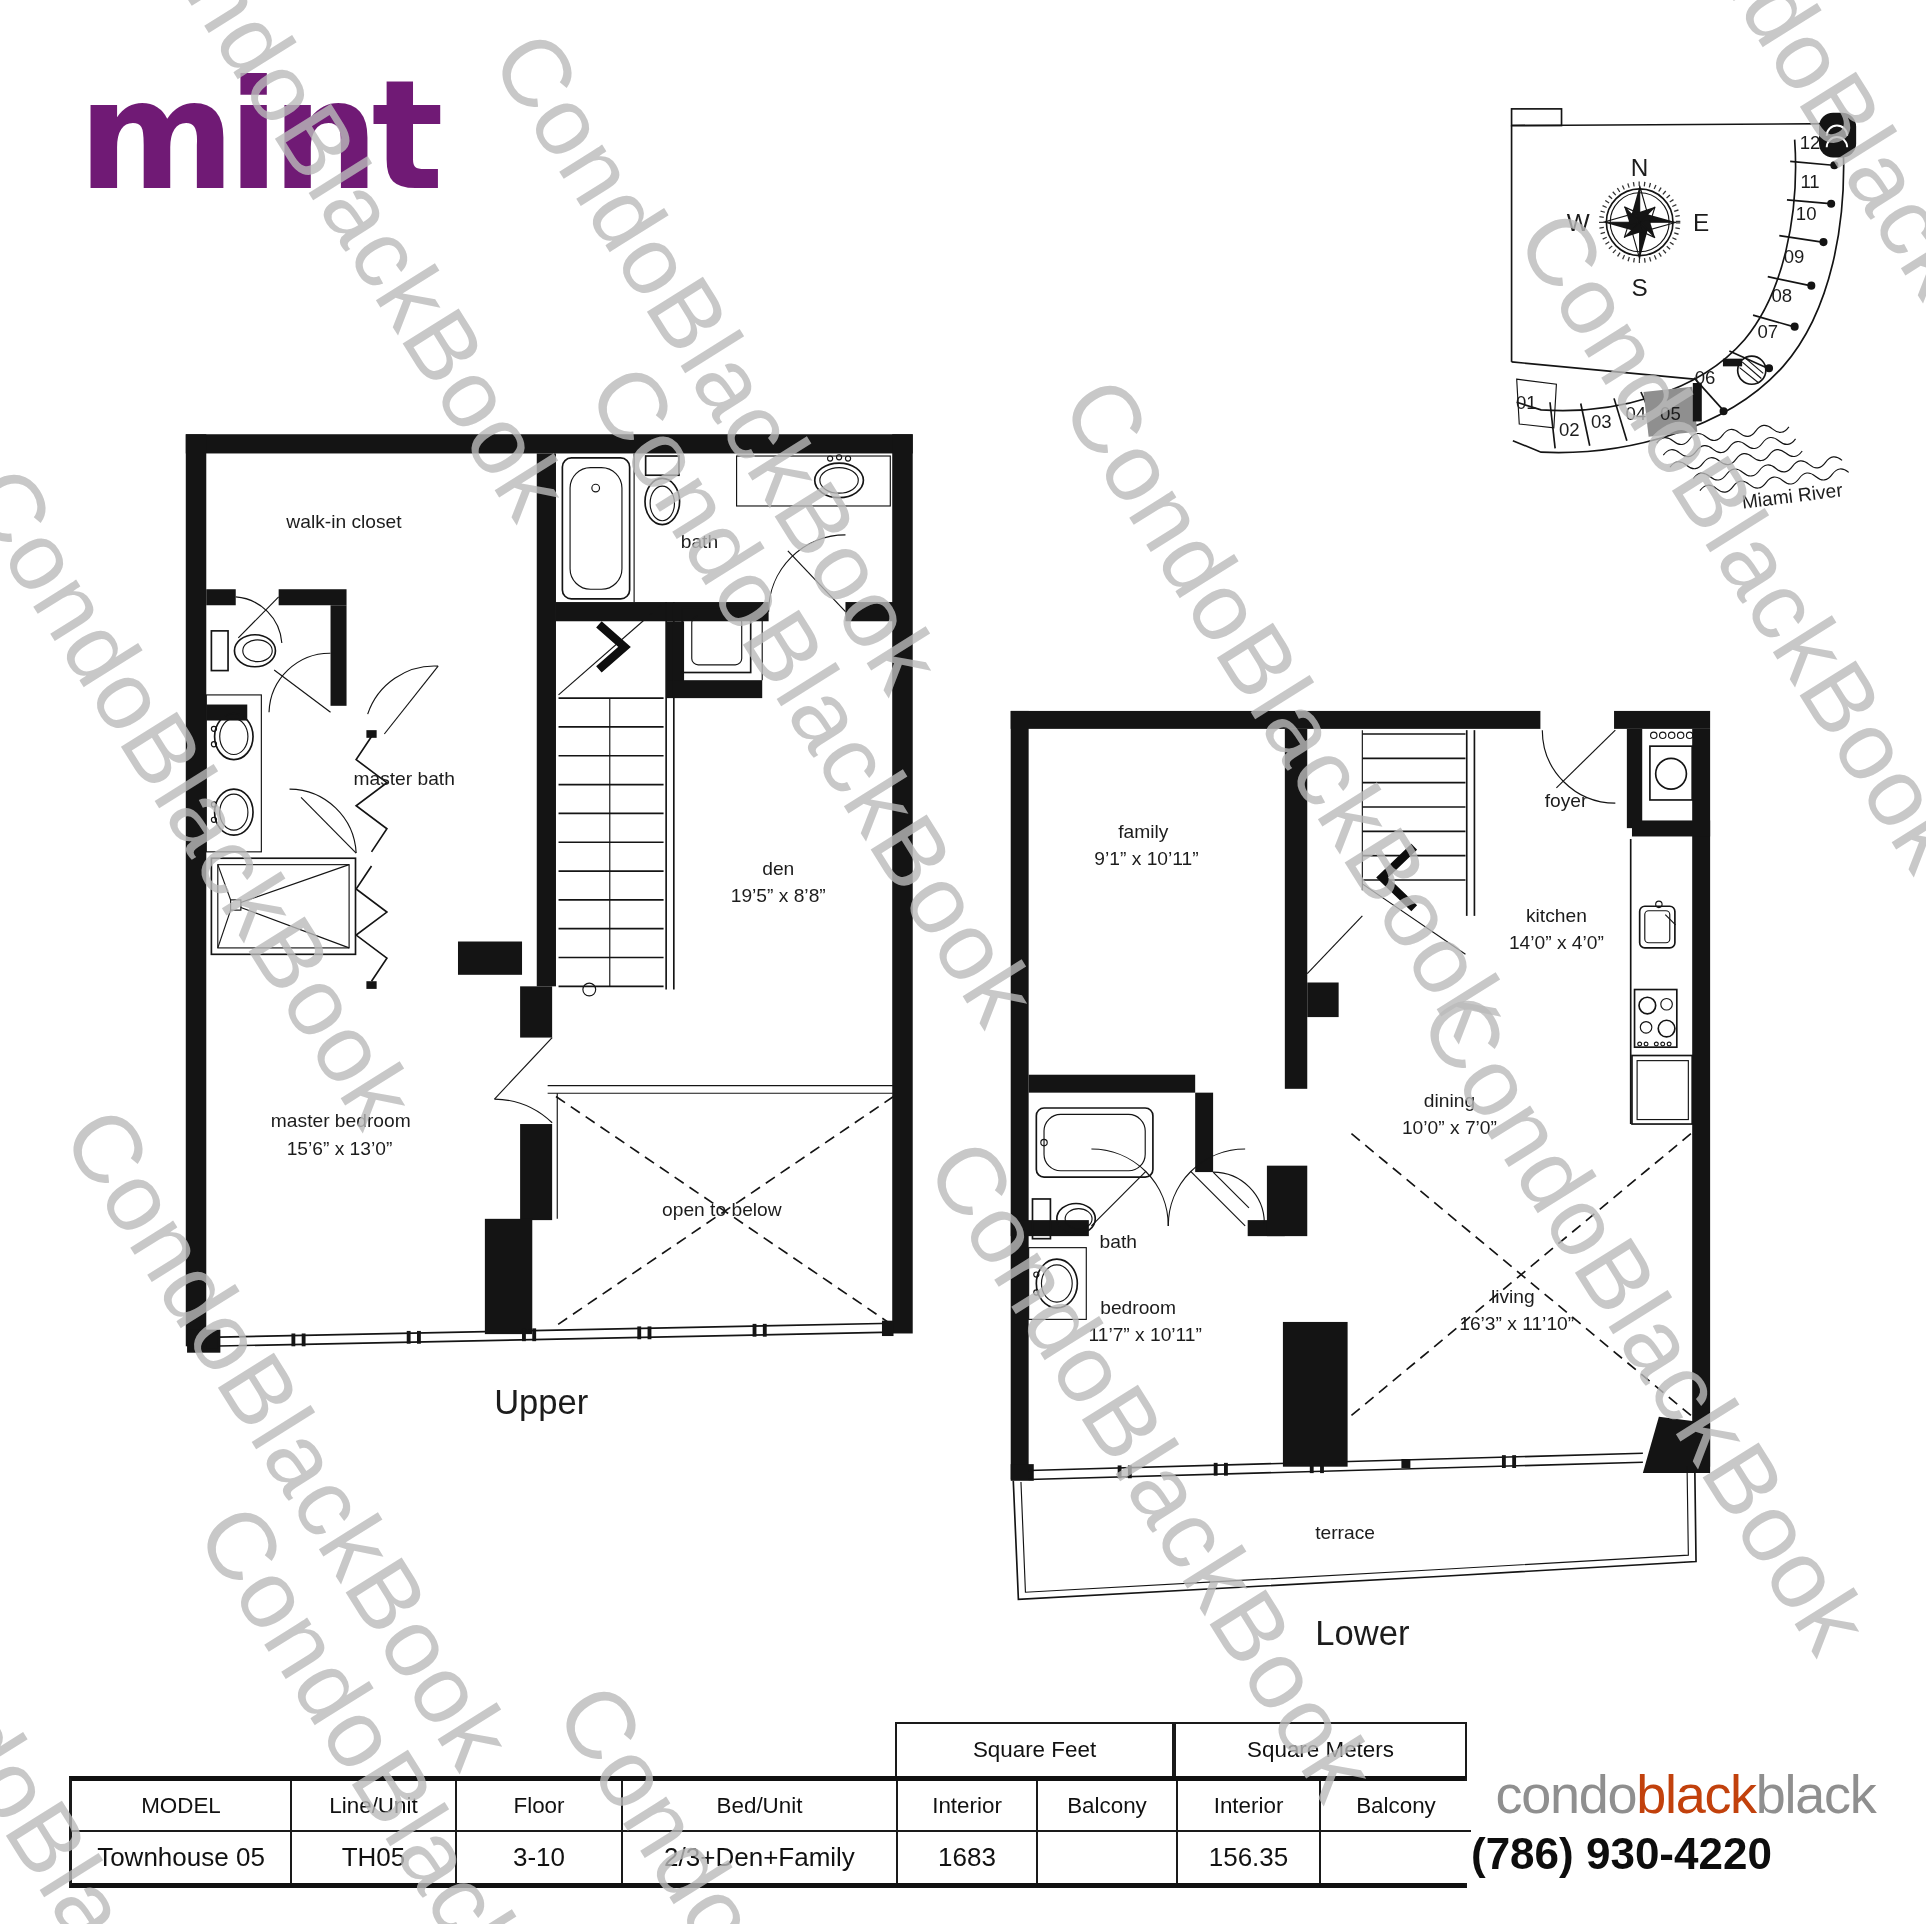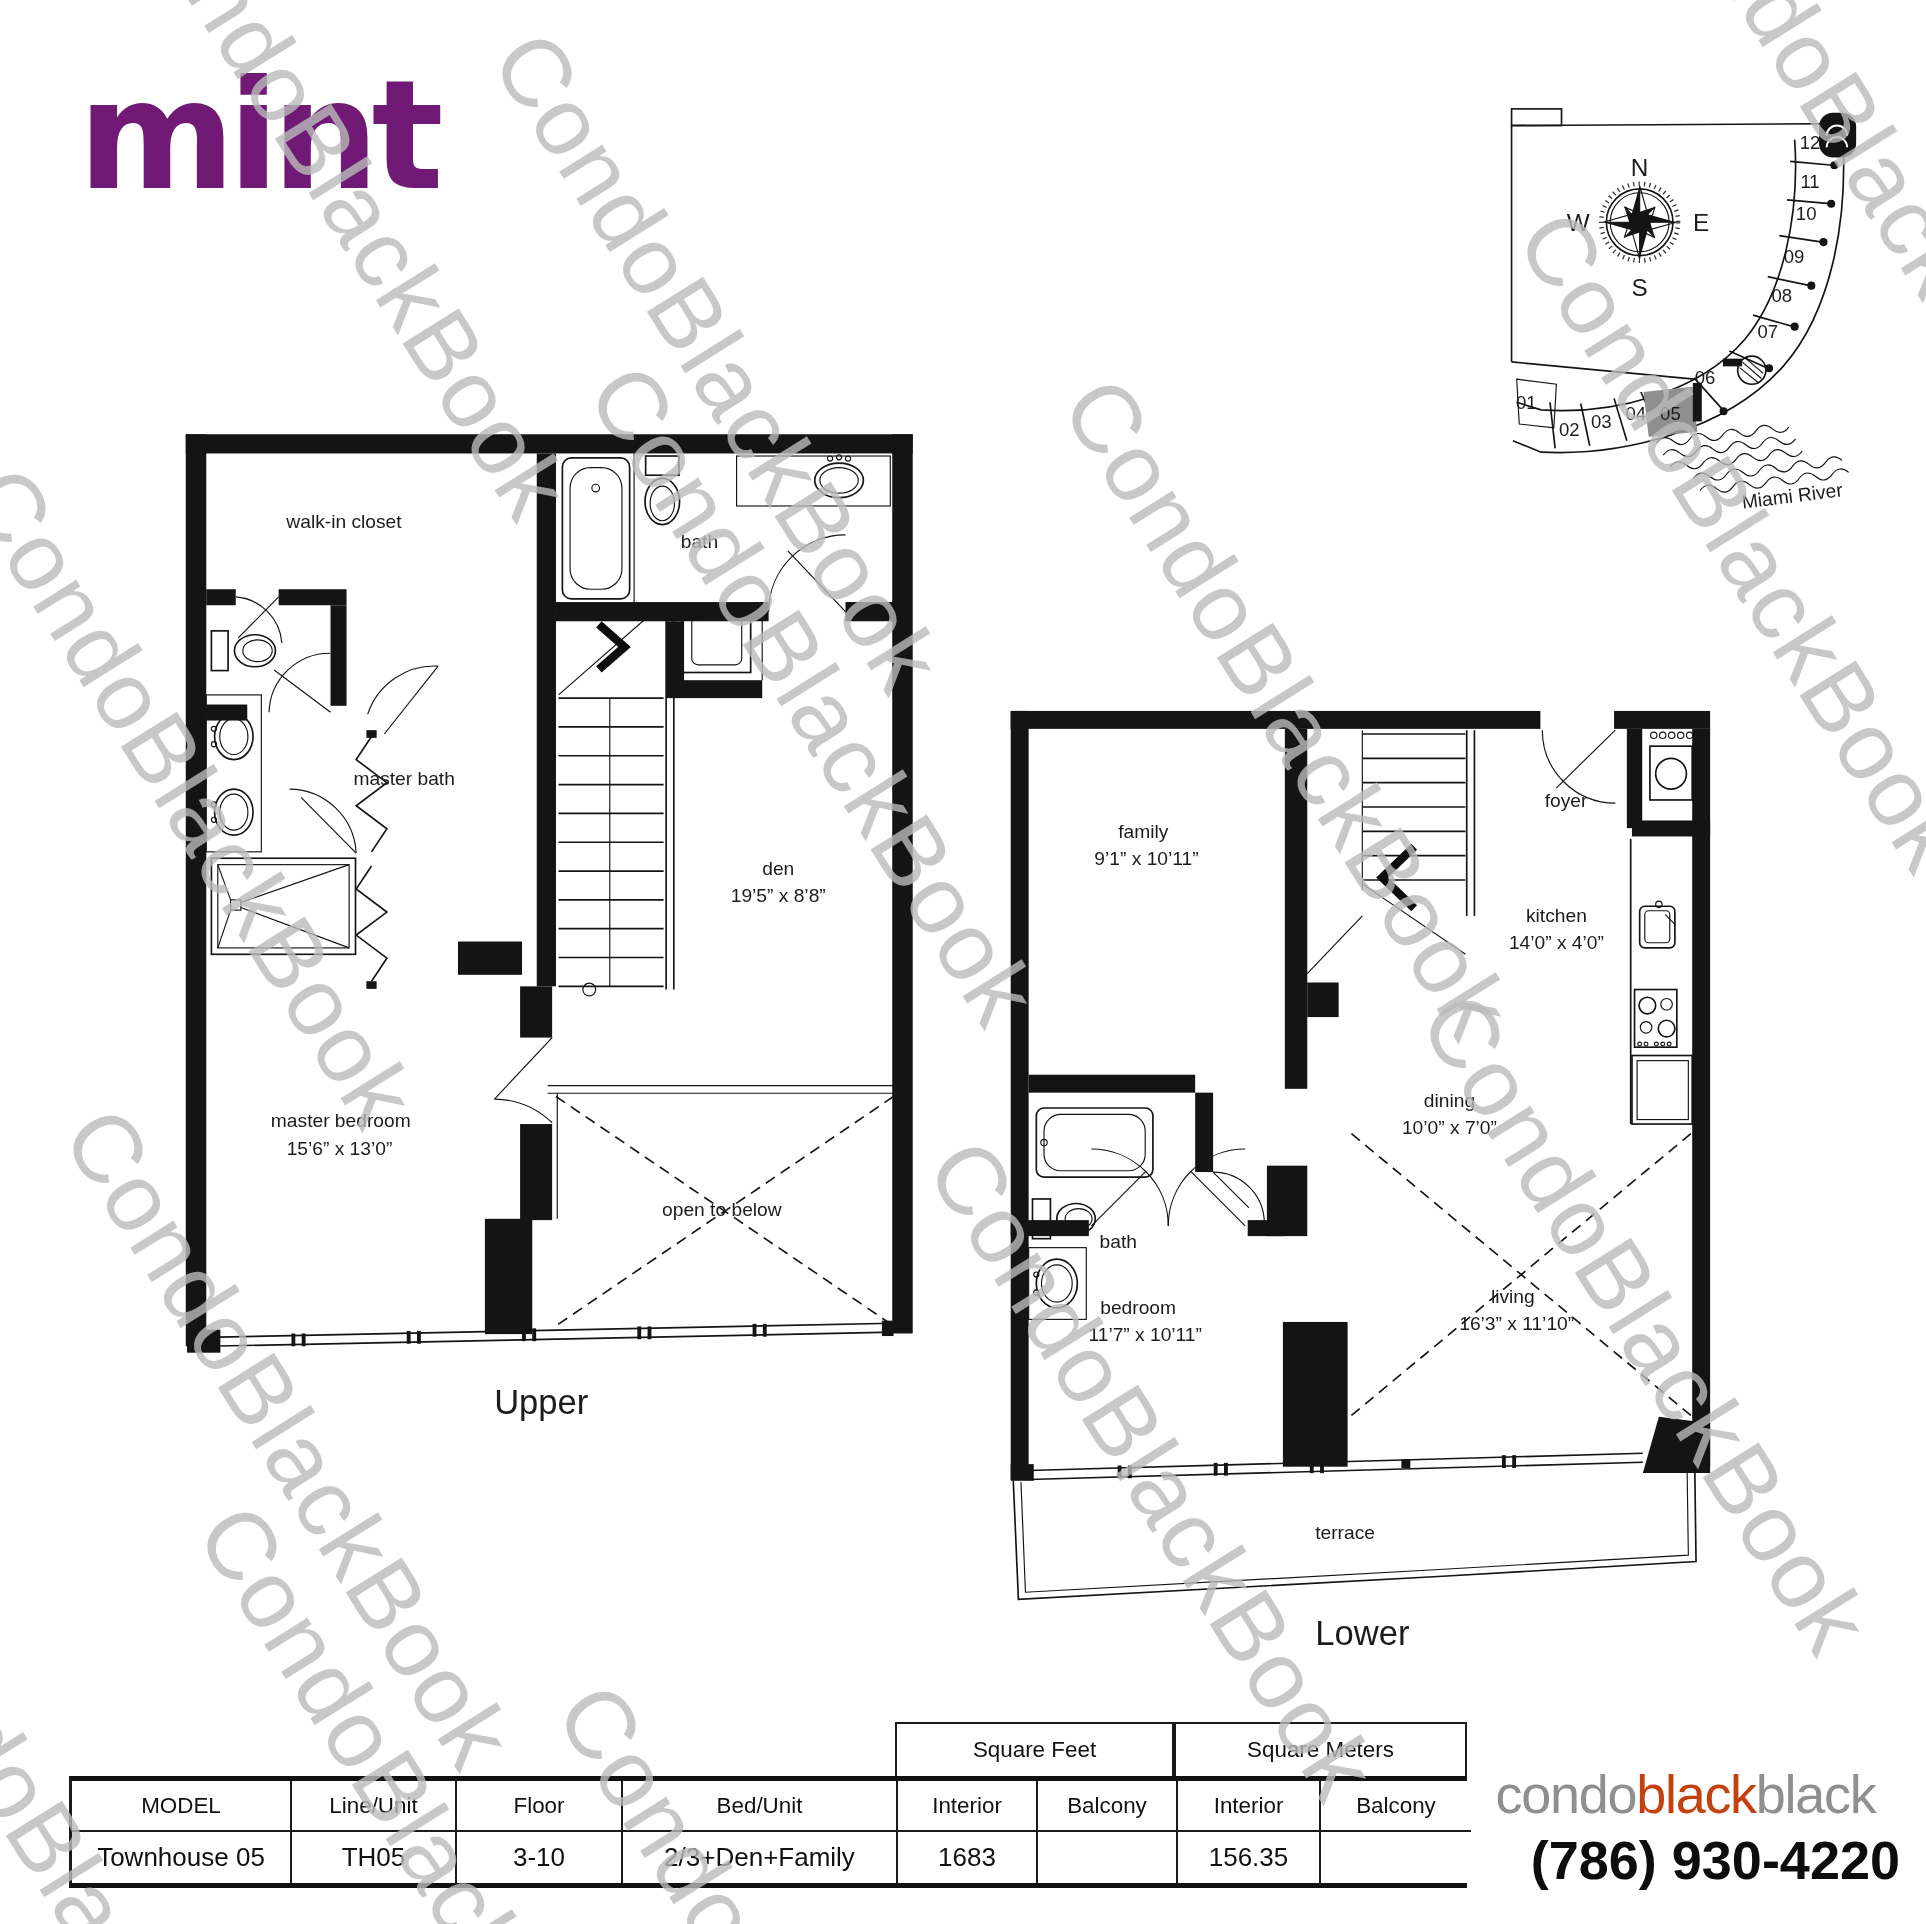--- a/index.html
+++ b/index.html
@@ -23,22 +23,22 @@
         border-bottom:5.1px solid #111;background:#7f1d1d;z-index:3;text-align:center;}
   .spec .c{box-sizing:border-box;border-right:2.6px solid #1a1a1a;display:flex;align-items:center;
         justify-content:center;font-size:22.4px;color:#111;background:#fff;}
   .spec .c:nth-child(8n){border-right:none;}
   .spec .hd{border-bottom:2.6px solid #1a1a1a;}
   .spec .d{font-size:26px;}
   
   .cbb{position:absolute;left:1471px;top:1763px;width:429px;text-align:center;font-size:54px;
        letter-spacing:-1.3px;white-space:nowrap;z-index:6;}
   .cbb .g{color:#8f8f8f;} .cbb .b{color:#c2410c;}
-  .phone{position:absolute;left:1471px;top:1829px;width:429px;text-align:right;
-         font-size:54px;font-weight:700;color:#0d0d0d;letter-spacing:0;z-index:6;}
+  .phone{position:absolute;left:1471px;top:1829px;width:429px;text-align:left;
+         font-size:44px;font-weight:700;color:#0d0d0d;letter-spacing:0;z-index:6;}
   
   .w{fill:#141414;}
   .ln{stroke:#141414;stroke-width:2.6;fill:none;}
   .tn{stroke:#141414;stroke-width:1.8;fill:none;}
   .dash{stroke:#141414;stroke-width:2.6;fill:none;stroke-dasharray:17 11;}
   .bold{stroke:#0d0d0d;stroke-width:13;fill:none;}
   text{font-family:"Liberation Sans",sans-serif;fill:#1c1c1c;}
   .txt{font-size:30px;text-anchor:middle;}
   .ttl{font-size:54px;text-anchor:middle;}
   .unit{font-size:29px;text-anchor:middle;}

